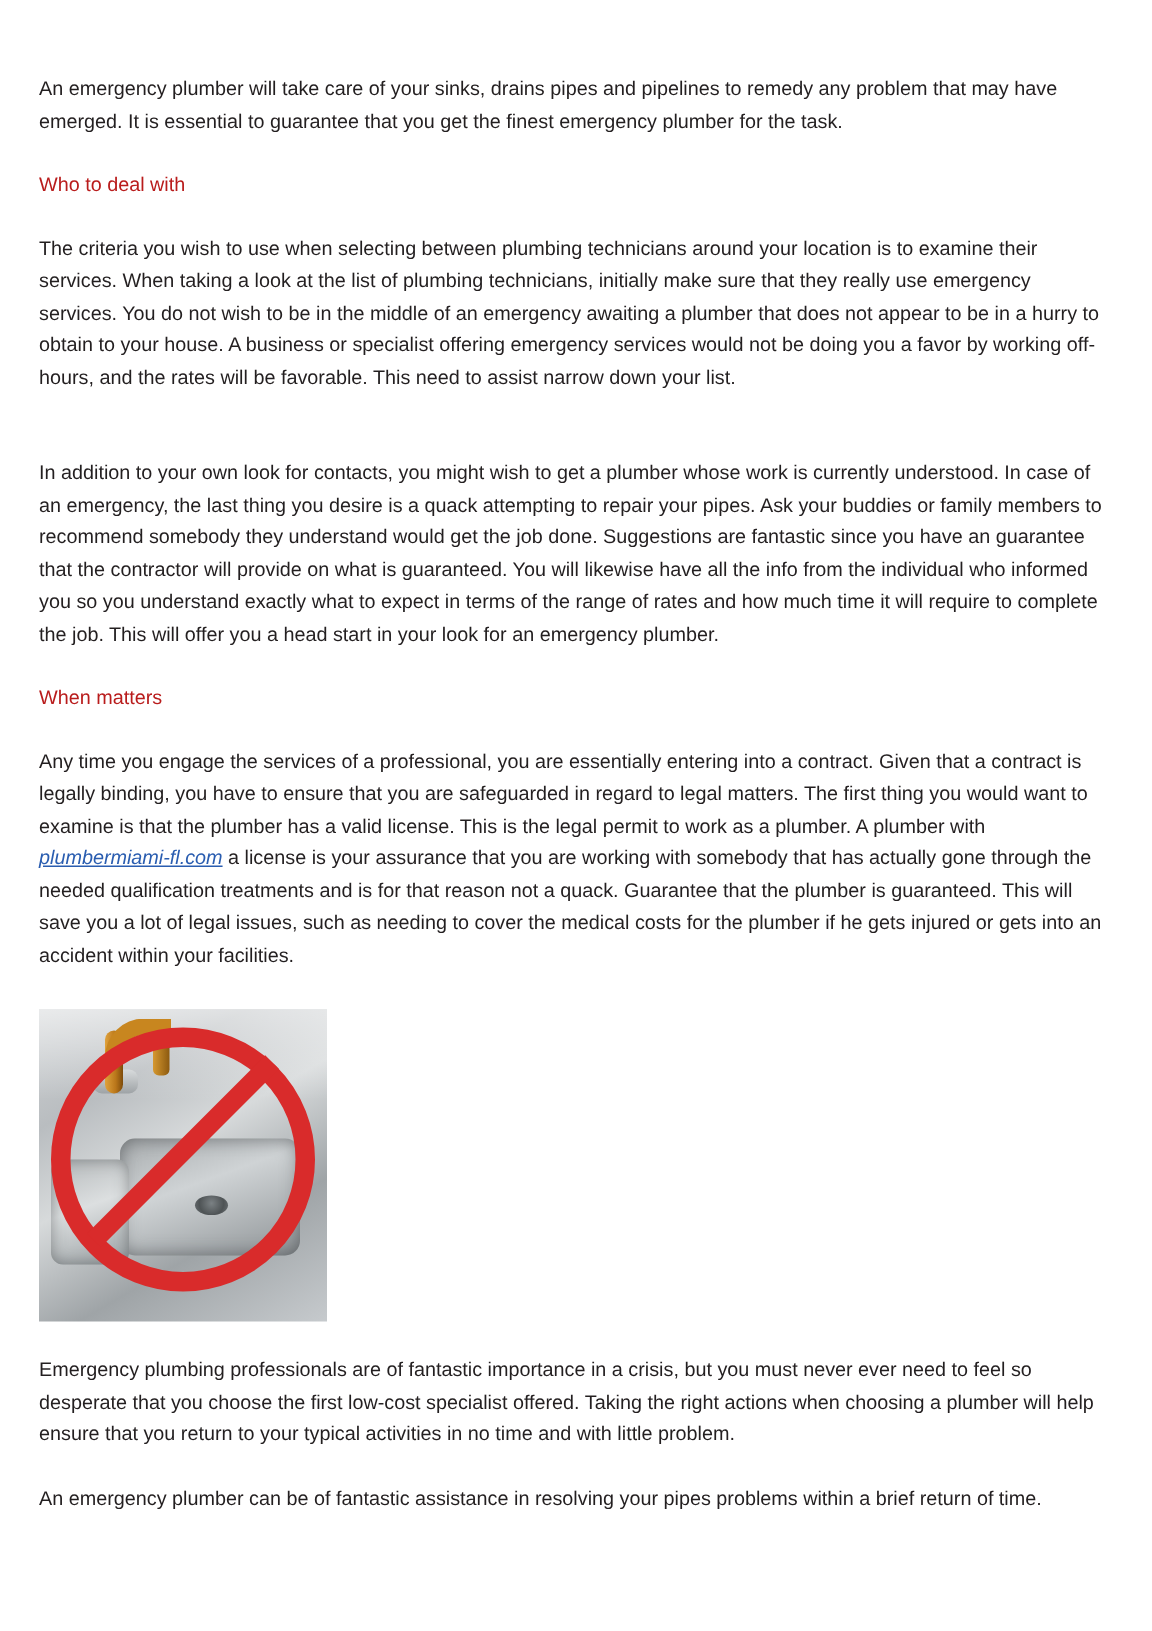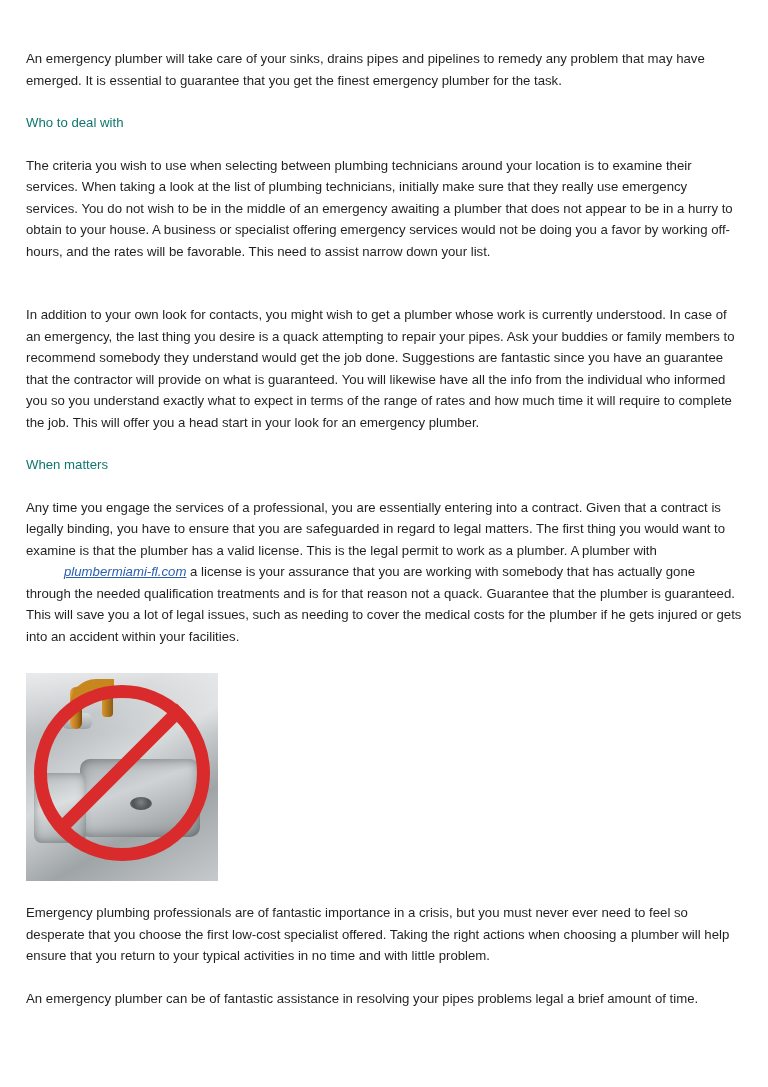--- a/index.html
+++ b/index.html
@@ -31,27 +31,26 @@
     line-height: 21.5px;
     color: #231f20;
     text-align: left;
   }
   .para-gap {
     height: 21px;
   }
   .heading {
     font-size: 13.2px;
     line-height: 21.5px;
-    color: #0f766e;
+    color: #b91c1c;
   }
   a.inline-link {
     color: #2a5db0;
     text-decoration: underline;
     font-style: italic;
-    margin-left: 38px;
   }
   .figure {
     margin: 26px 0 0 0;
     width: 192px;
     height: 208px;
     position: relative;
   }
   .photo {
     position: absolute;
     inset: 0;
@@ -194,16 +193,16 @@
       </div>
       <div class="no-circle"></div>
       <div class="no-slash"></div>
     </div>
 
     <div class="para-gap"></div>
 
     <p>Emergency plumbing professionals are of fantastic importance in a crisis, but you must never ever need to feel so desperate that you choose the first low-cost specialist offered. Taking the right actions when choosing a plumber will help ensure that you return to your typical activities in no time and with little problem.</p>
     <div class="para-gap"></div>
 
-    <p>An emergency plumber can be of fantastic assistance in resolving your pipes problems legal a brief amount of time.</p>
+    <p>An emergency plumber can be of fantastic assistance in resolving your pipes problems within a brief return of time.</p>
 
   </div>
 </div>
 
 </body></html>

